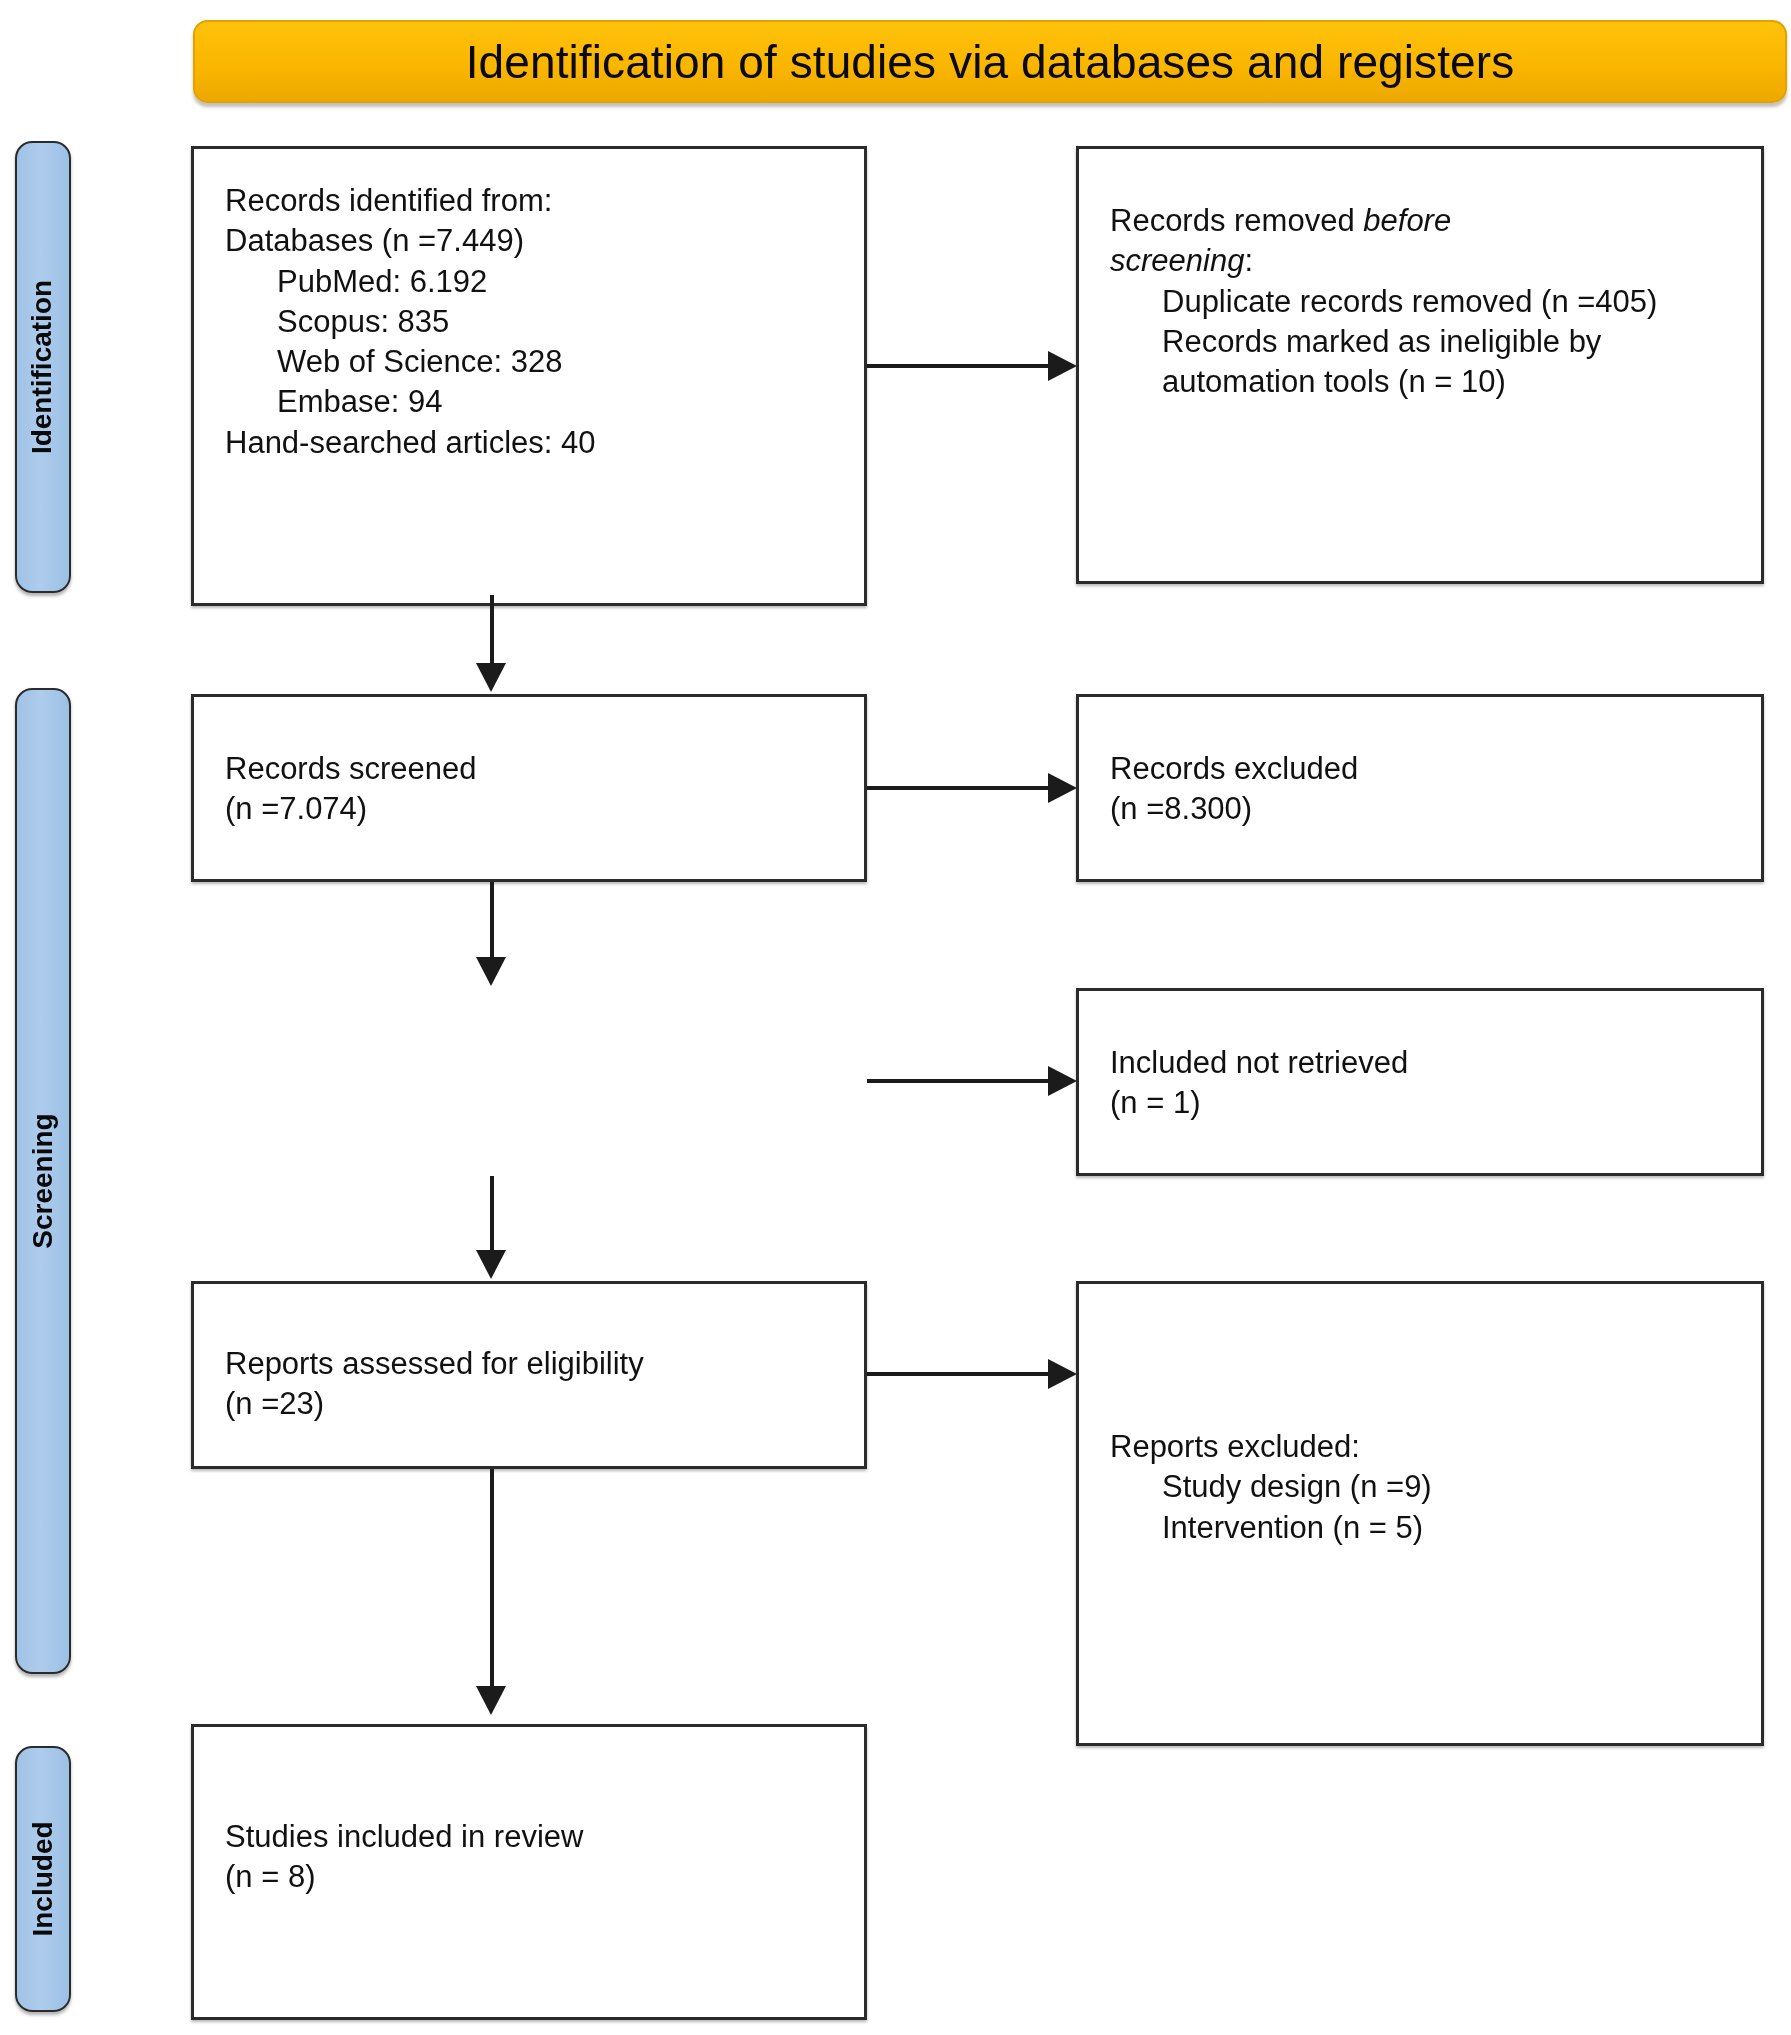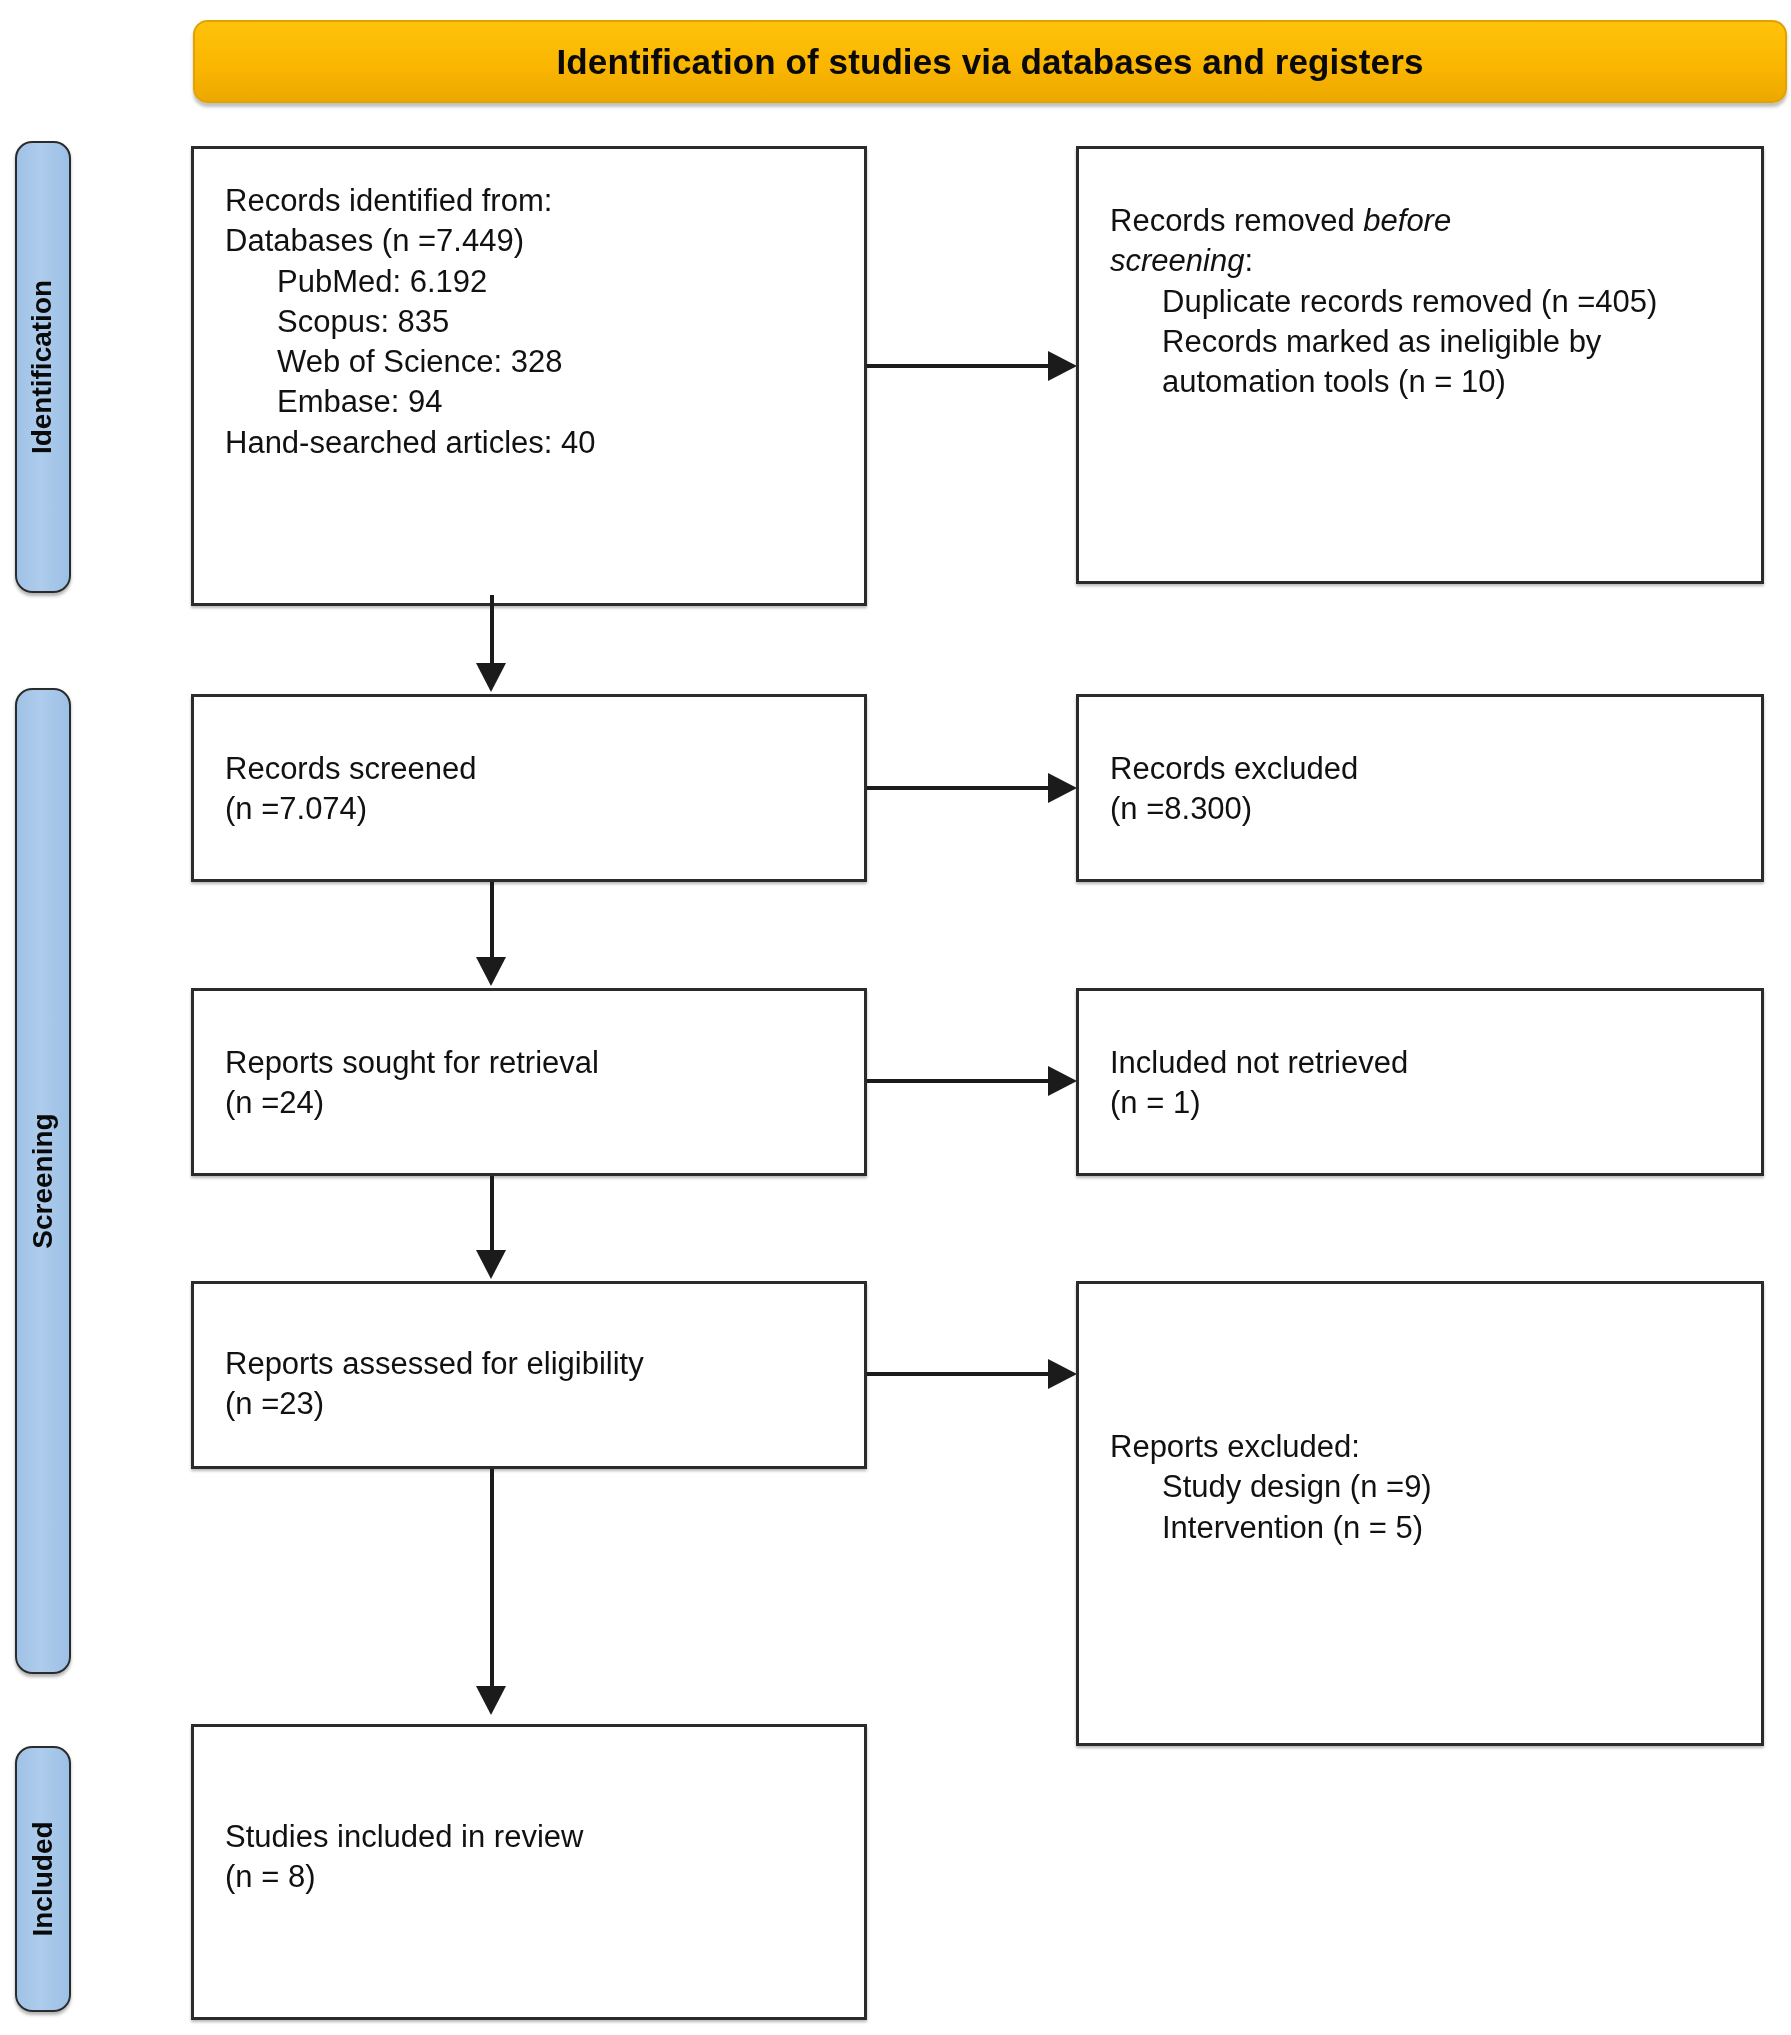--- a/index.html
+++ b/index.html
@@ -21,22 +21,22 @@
     left:193px; top:20px;
     width:1594px; height:83px;
     background:linear-gradient(180deg,#FFC20A 0%,#FAB600 55%,#EDA800 100%);
     border:2px solid #E0A300;
     border-radius:14.6px;
     box-shadow:0 3.3px 3.3px rgba(0,0,0,.25);
     display:flex; align-items:center; justify-content:center;
     box-sizing:border-box;
   }
   .banner-text{
-    font-size:35px;
-    font-weight:bold;
+    font-size:46px;
+    font-weight:normal;
     color:#0a0a0a;
     letter-spacing:0.1px;
     text-align:center;
     white-space:nowrap;
   }
 
   
   .stage{
     position:absolute;
     left:14.6px;
@@ -190,26 +190,20 @@
       <div class="ln">(n =8.300)</div>
     </div>
   </div>
 
   <div class="hline" style="left:867px; top:786px; width:186px;"></div>
   <div class="harrow" style="left:1048px; top:773px;"></div>
 
   <div class="vline" style="left:490px; top:882px; height:77px;"></div>
   <div class="varrow" style="left:476px; top:957px;"></div>
 
-  <div class="box col-left" id="box-sought">
-    <div class="box-inner">
-      <div class="ln">Reports sought for retrieval</div>
-      <div class="ln">(n =24)</div>
-    </div>
-  </div>
 
   <div class="box col-right" id="box-not-retrieved">
     <div class="box-inner">
       <div class="ln">Included not retrieved</div>
       <div class="ln">(n = 1)</div>
     </div>
   </div>
 
   <div class="hline" style="left:867px; top:1079px; width:186px;"></div>
   <div class="harrow" style="left:1048px; top:1066px;"></div>

